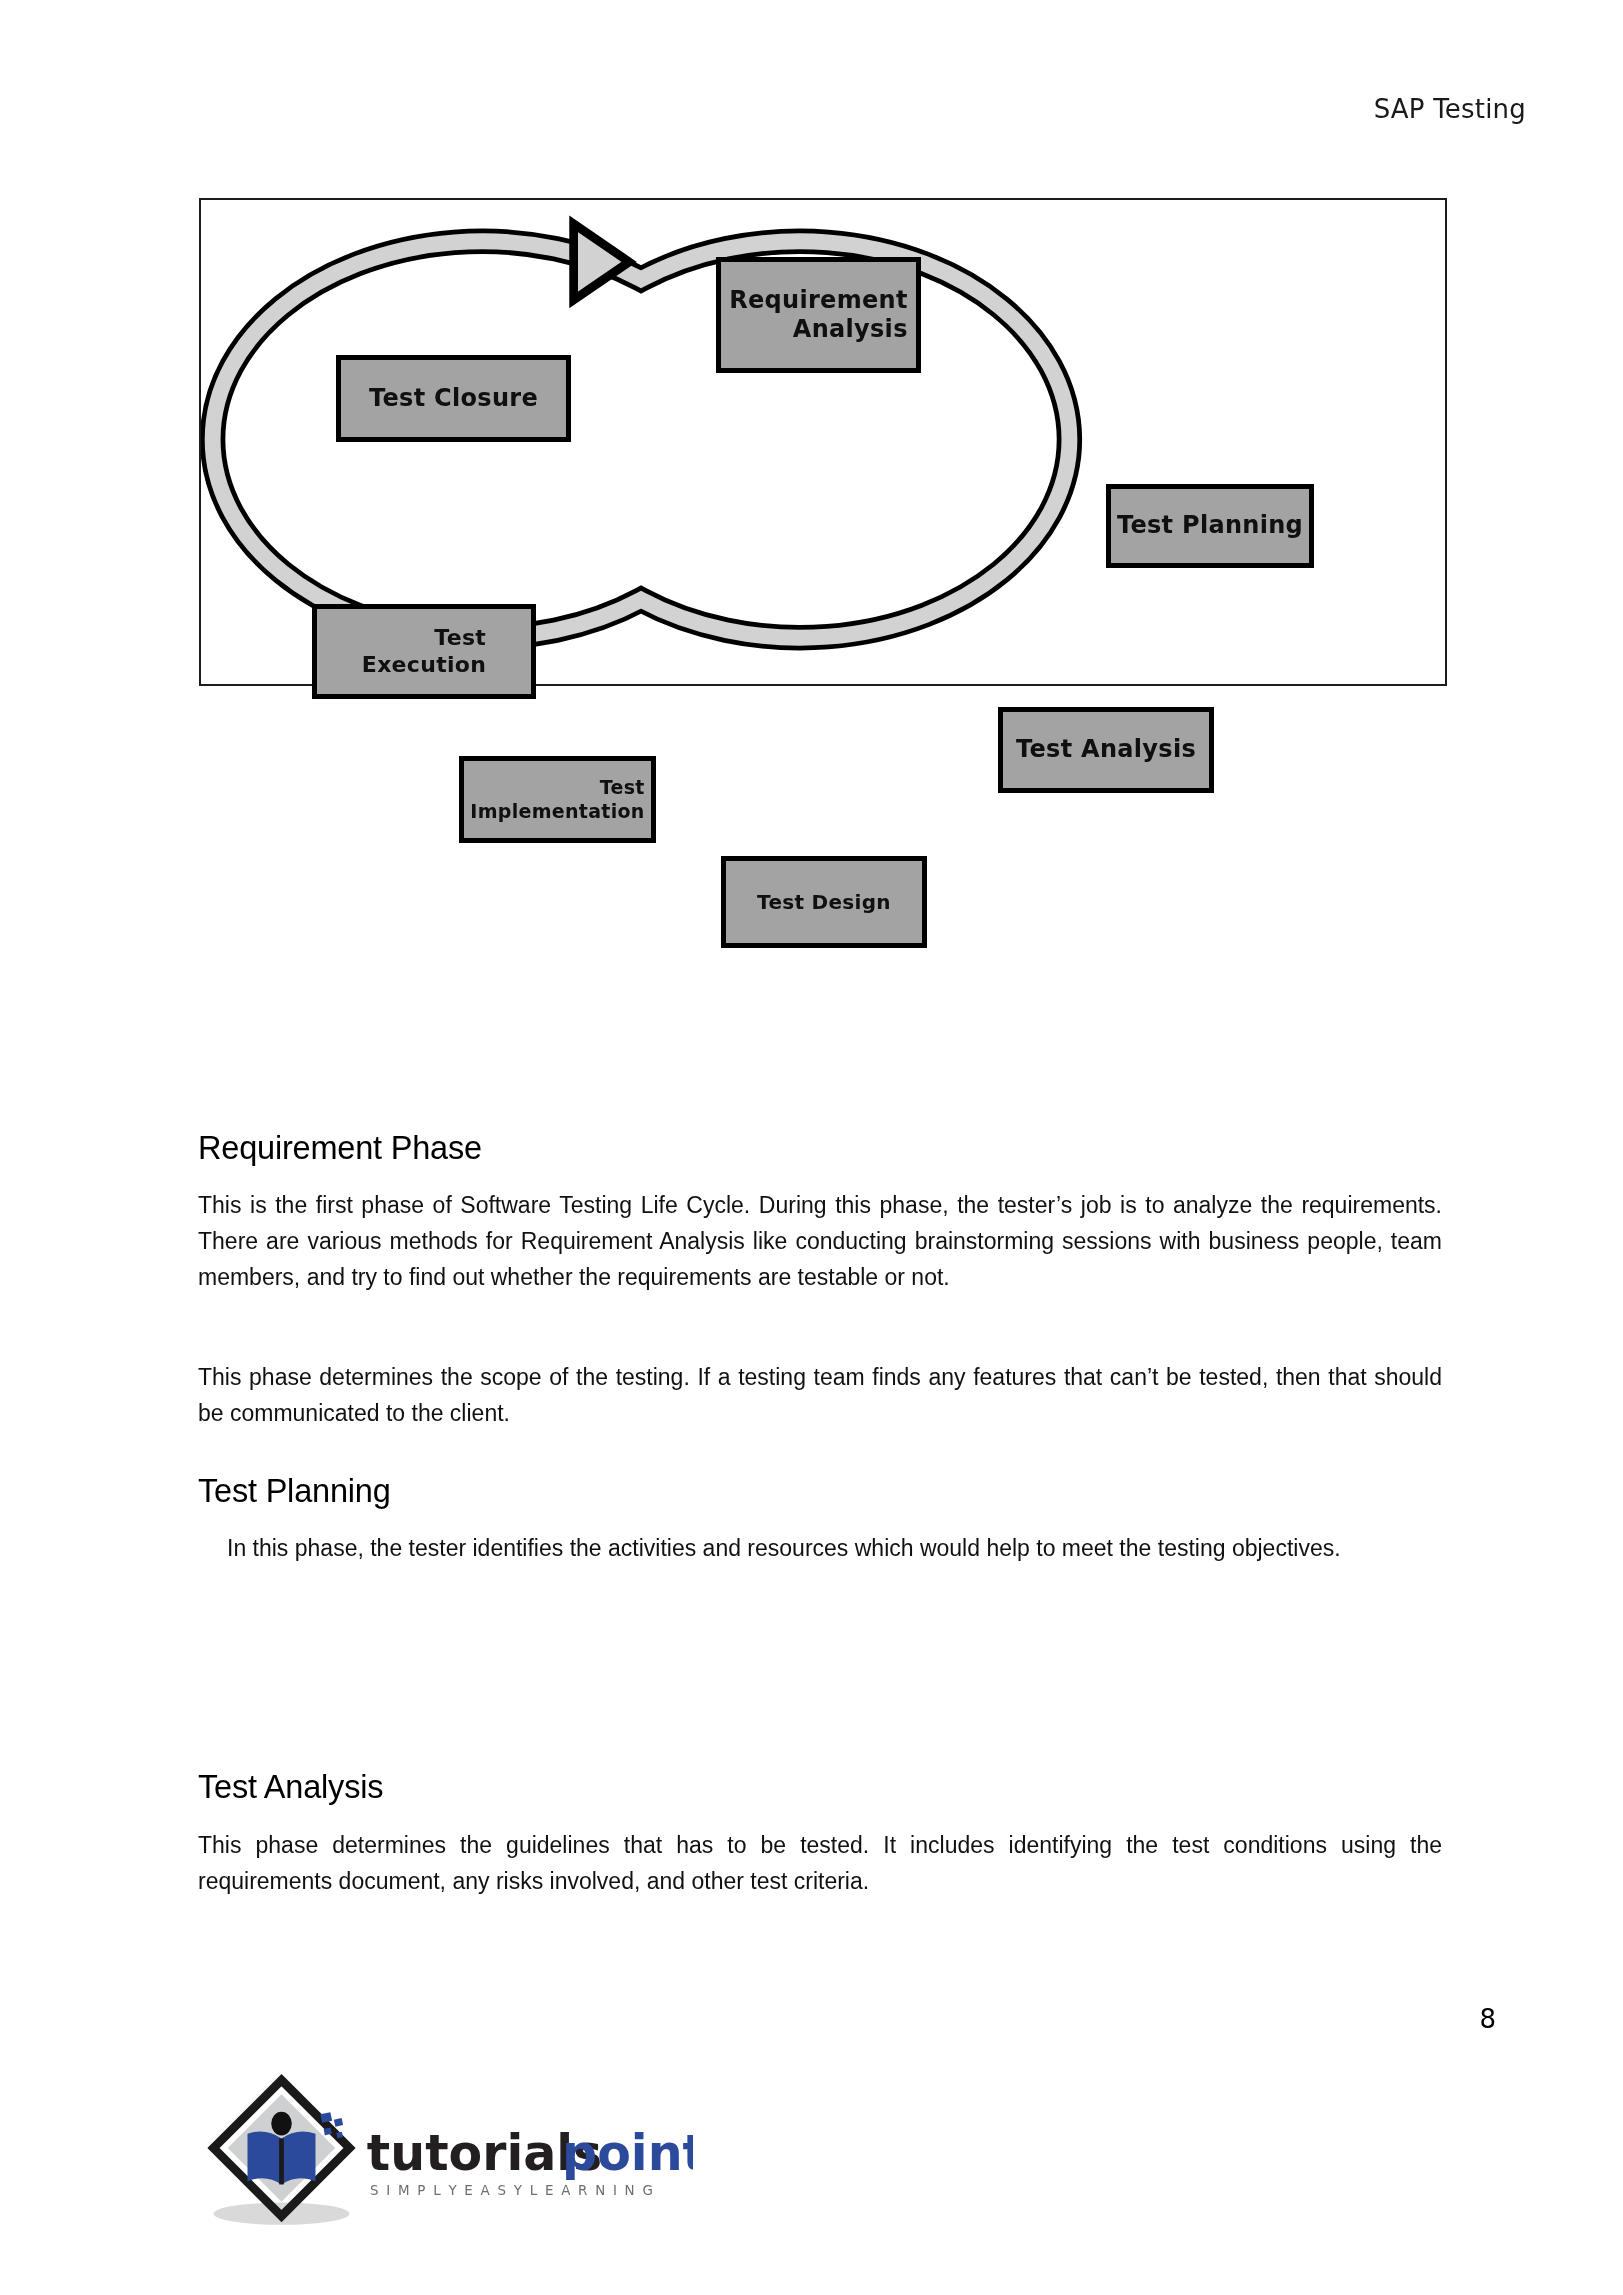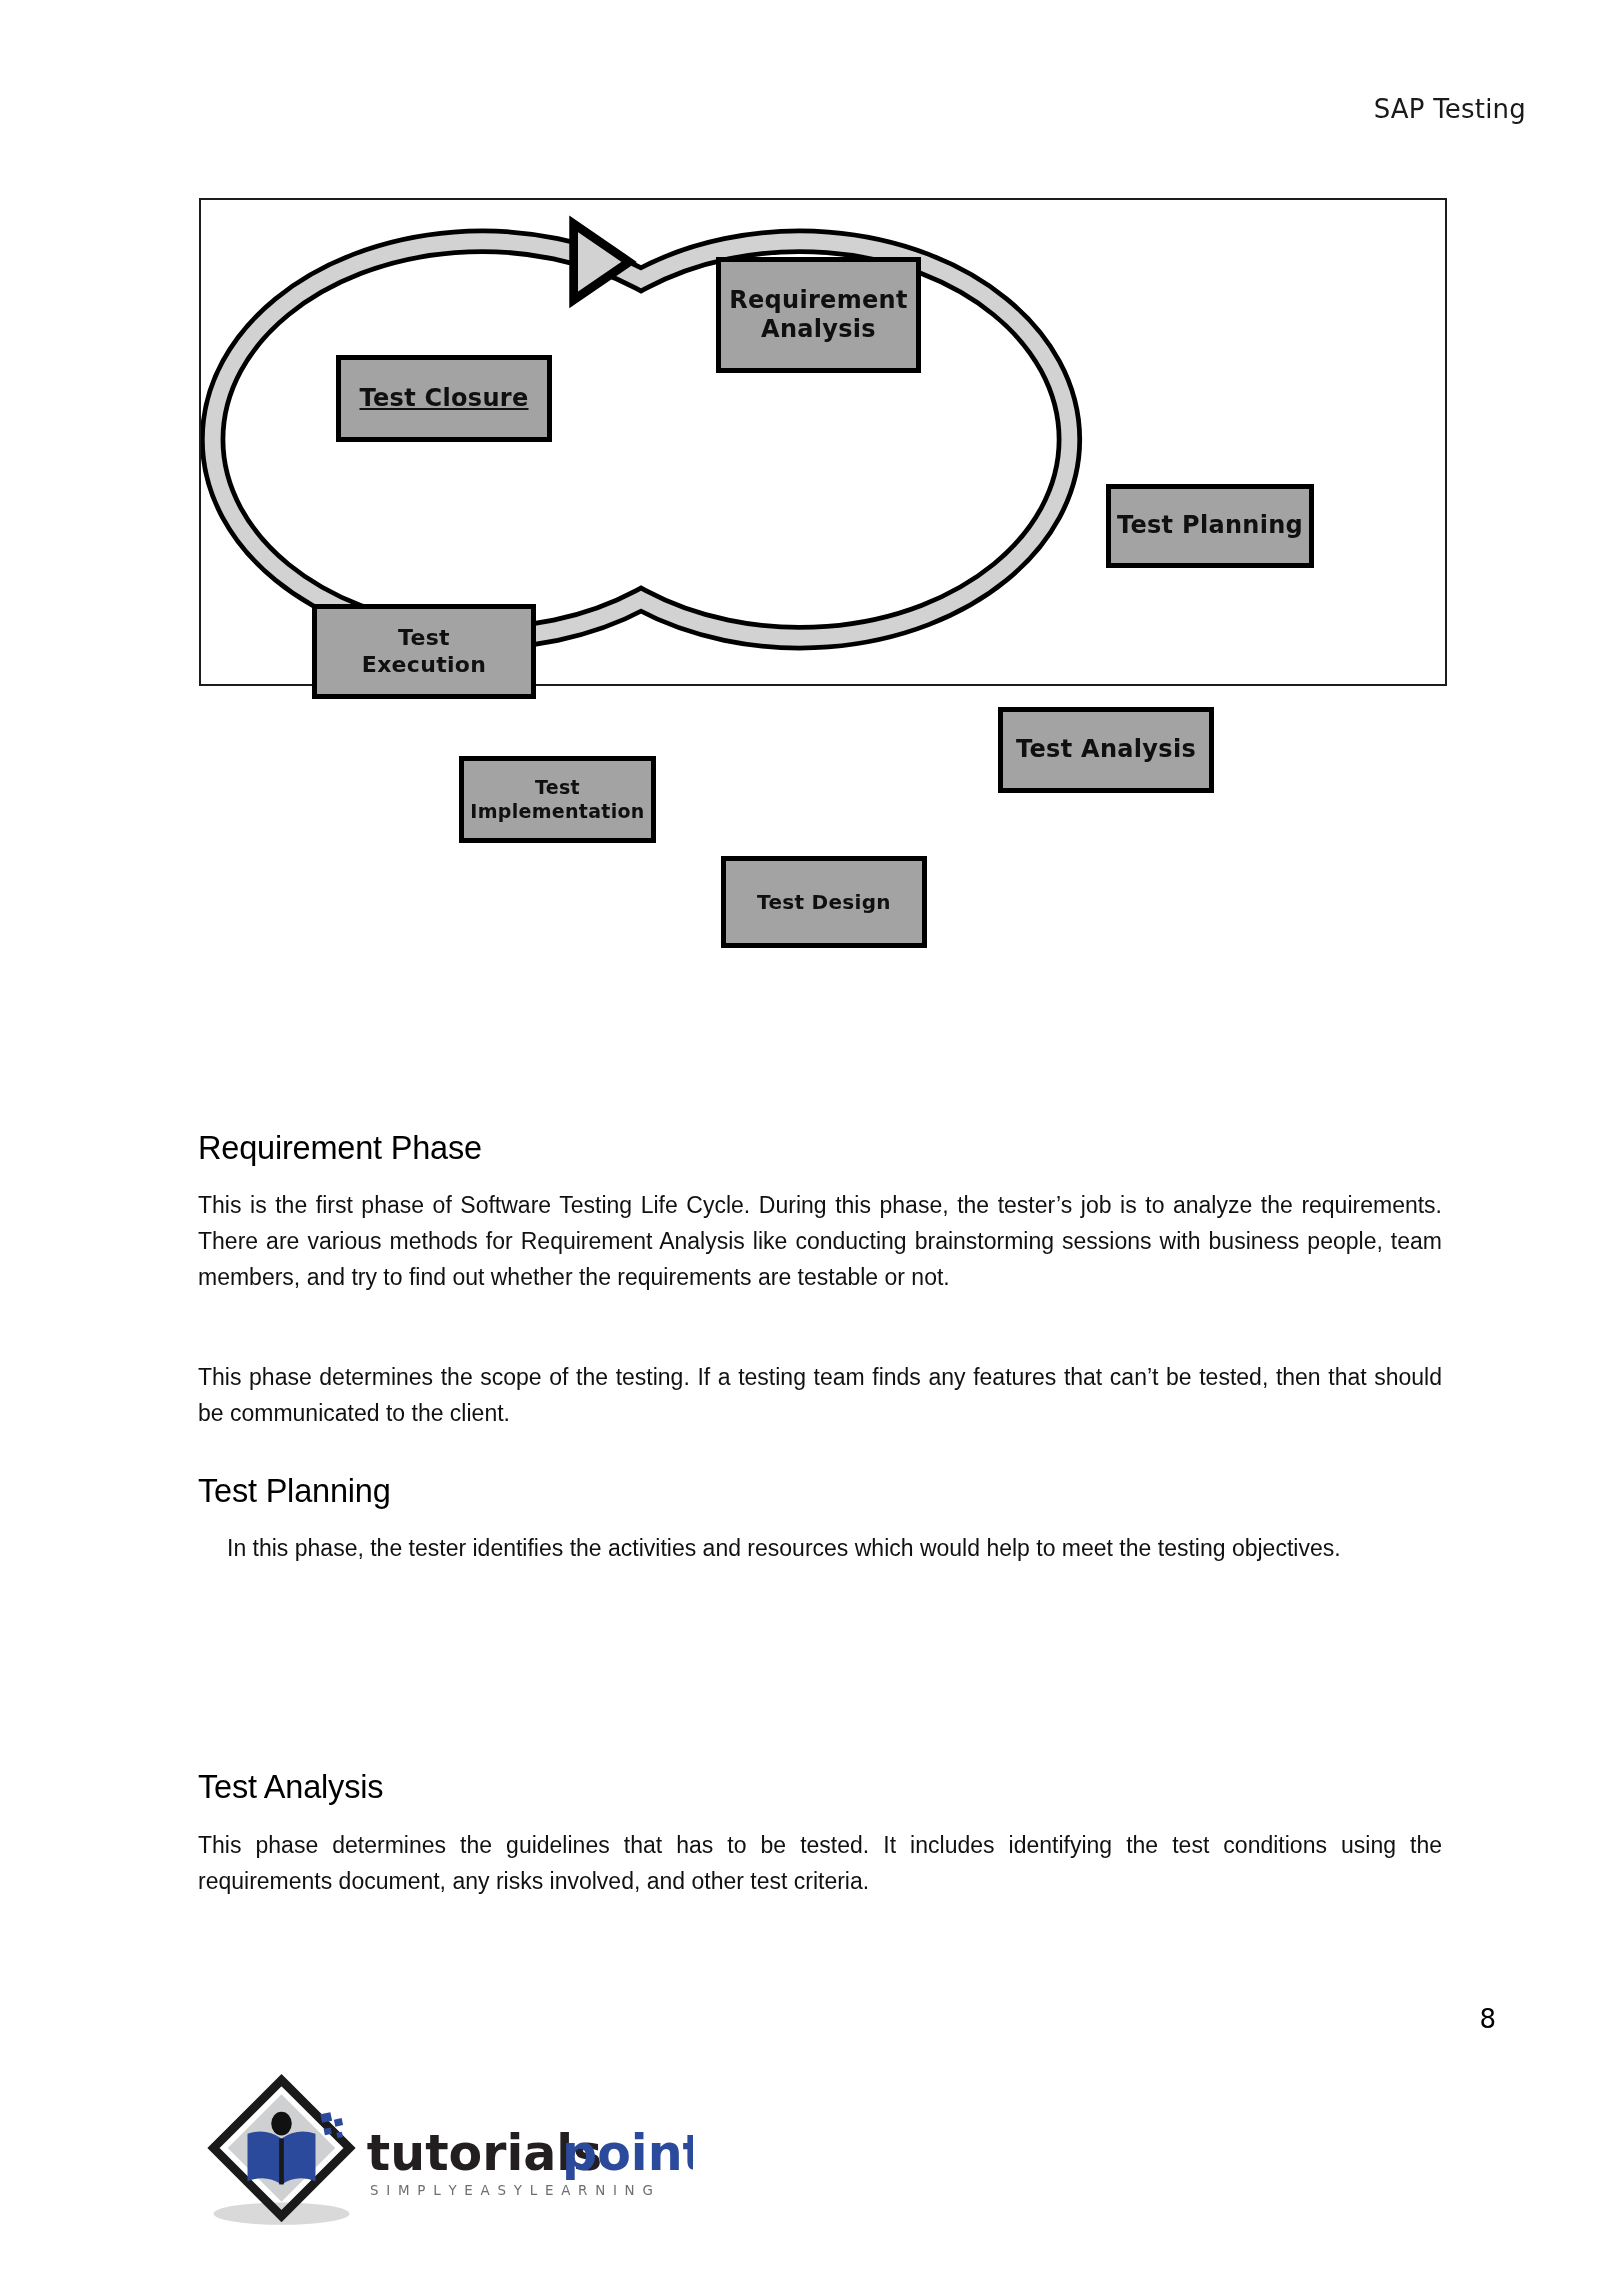--- a/index.html
+++ b/index.html
@@ -62,21 +62,21 @@
     align-items: center;
     justify-content: center;
     text-align: center;
     color: #101010;
     font-weight: bold;
     font-family: "DejaVu Sans", sans-serif;
     letter-spacing: 0.3px;
     line-height: 1.22;
     z-index: 5;
   }
-  .phase-box .lbl { display: block; padding: 0 4.8px; }
+  .phase-box .lbl { display: block; padding: 0 4.8px; text-align: right; }
 
   
   .section-title {
     position: absolute;
     left: 198px;
     font-family: "Liberation Sans", sans-serif;
     font-weight: normal;
     font-size: 32.5px;
     letter-spacing: -0.2px;
     color: #000000;
@@ -153,21 +153,21 @@
       </div>
 
       <div class="phase-box" style="left:258px; top:556px; width:197px; height:87px; font-size:19px;">
         <span class="lbl">Test<br>Implementation</span>
       </div>
 
       <div class="phase-box" style="left:111px; top:404px; width:224px; height:95px; font-size:22px;">
         <span class="lbl">Test<br>Execution</span>
       </div>
 
-      <div class="phase-box" style="left:135px; top:155px; width:216px; height:87px; font-size:24px;text-decoration:underline;">
+      <div class="phase-box" style="left:135px; top:155px; width:235px; height:87px; font-size:24px;">
         <span class="lbl">Test Closure</span>
       </div>
 
     </div>
   </div>
 
   <div class="section-title" style="top:1130px;">Requirement Phase</div>
   <div class="para" style="top:1187px;">This is the first phase of Software Testing Life Cycle. During this phase, the tester’s job is to analyze the requirements. There are various methods for Requirement Analysis like conducting brainstorming sessions with business people, team members, and try to find out whether the requirements are testable or not.</div>
   <div class="para" style="top:1359px;">This phase determines the scope of the testing. If a testing team finds any features that can’t be tested, then that should be communicated to the client.</div>
 

